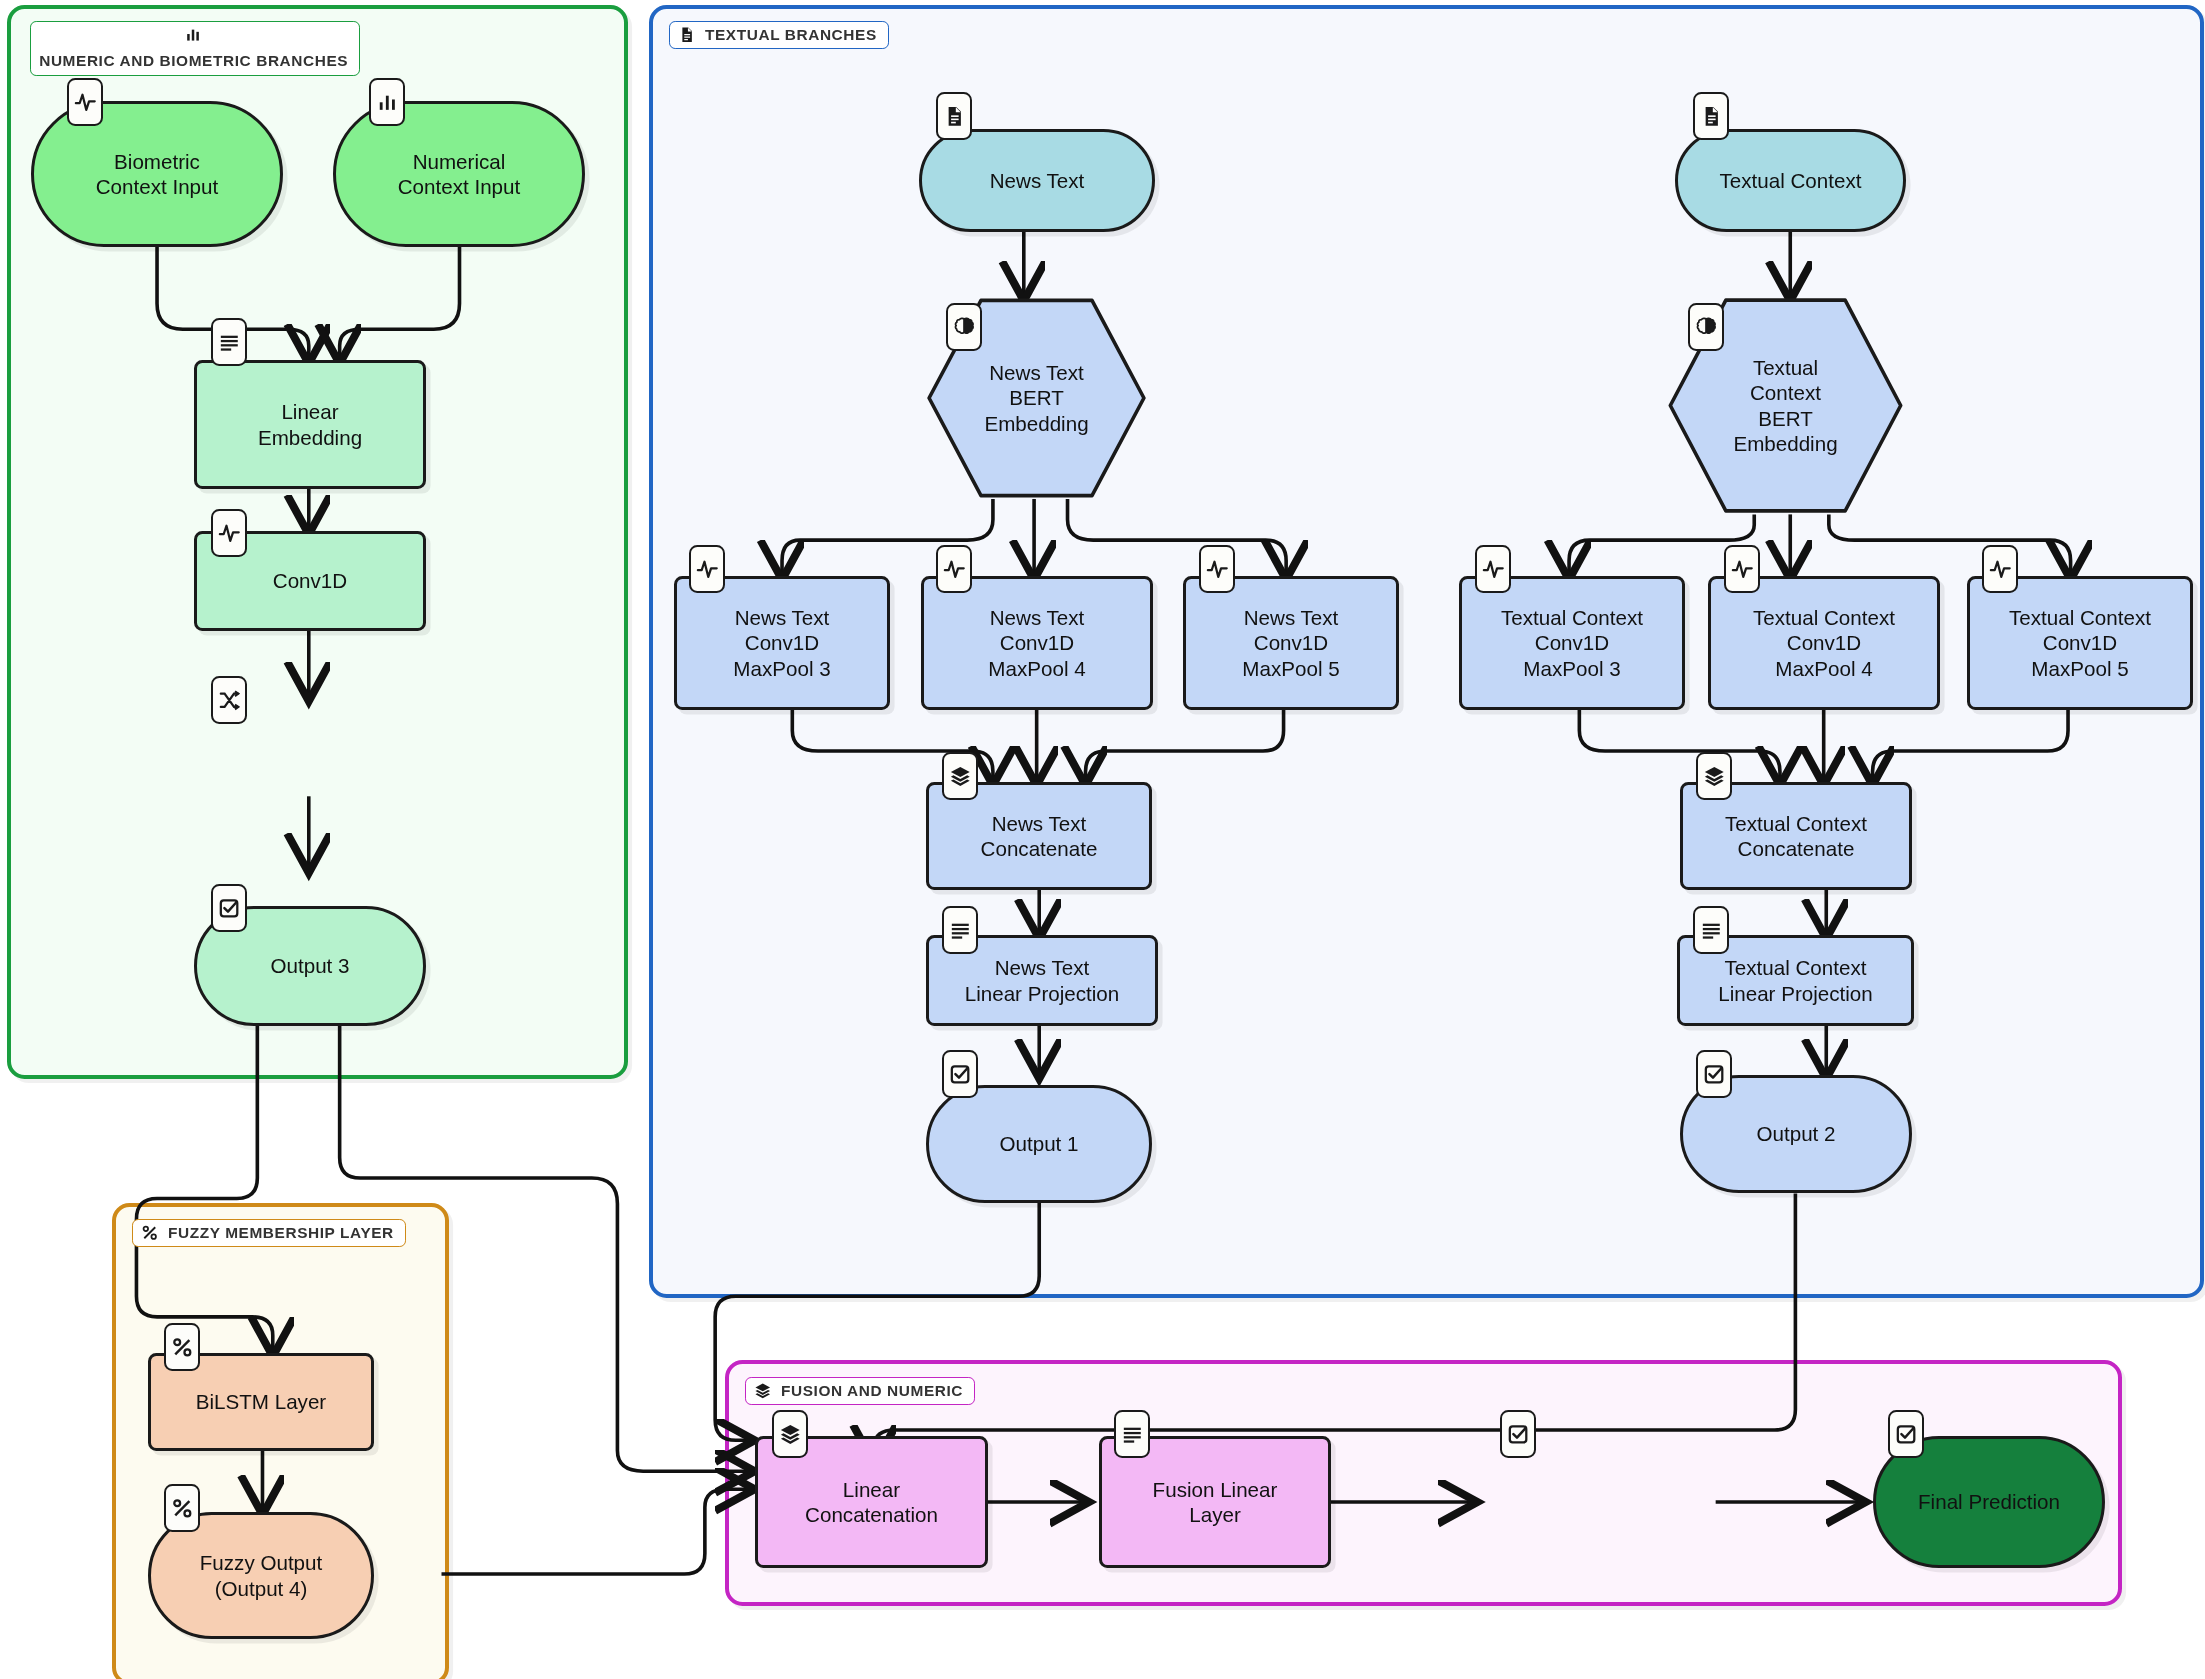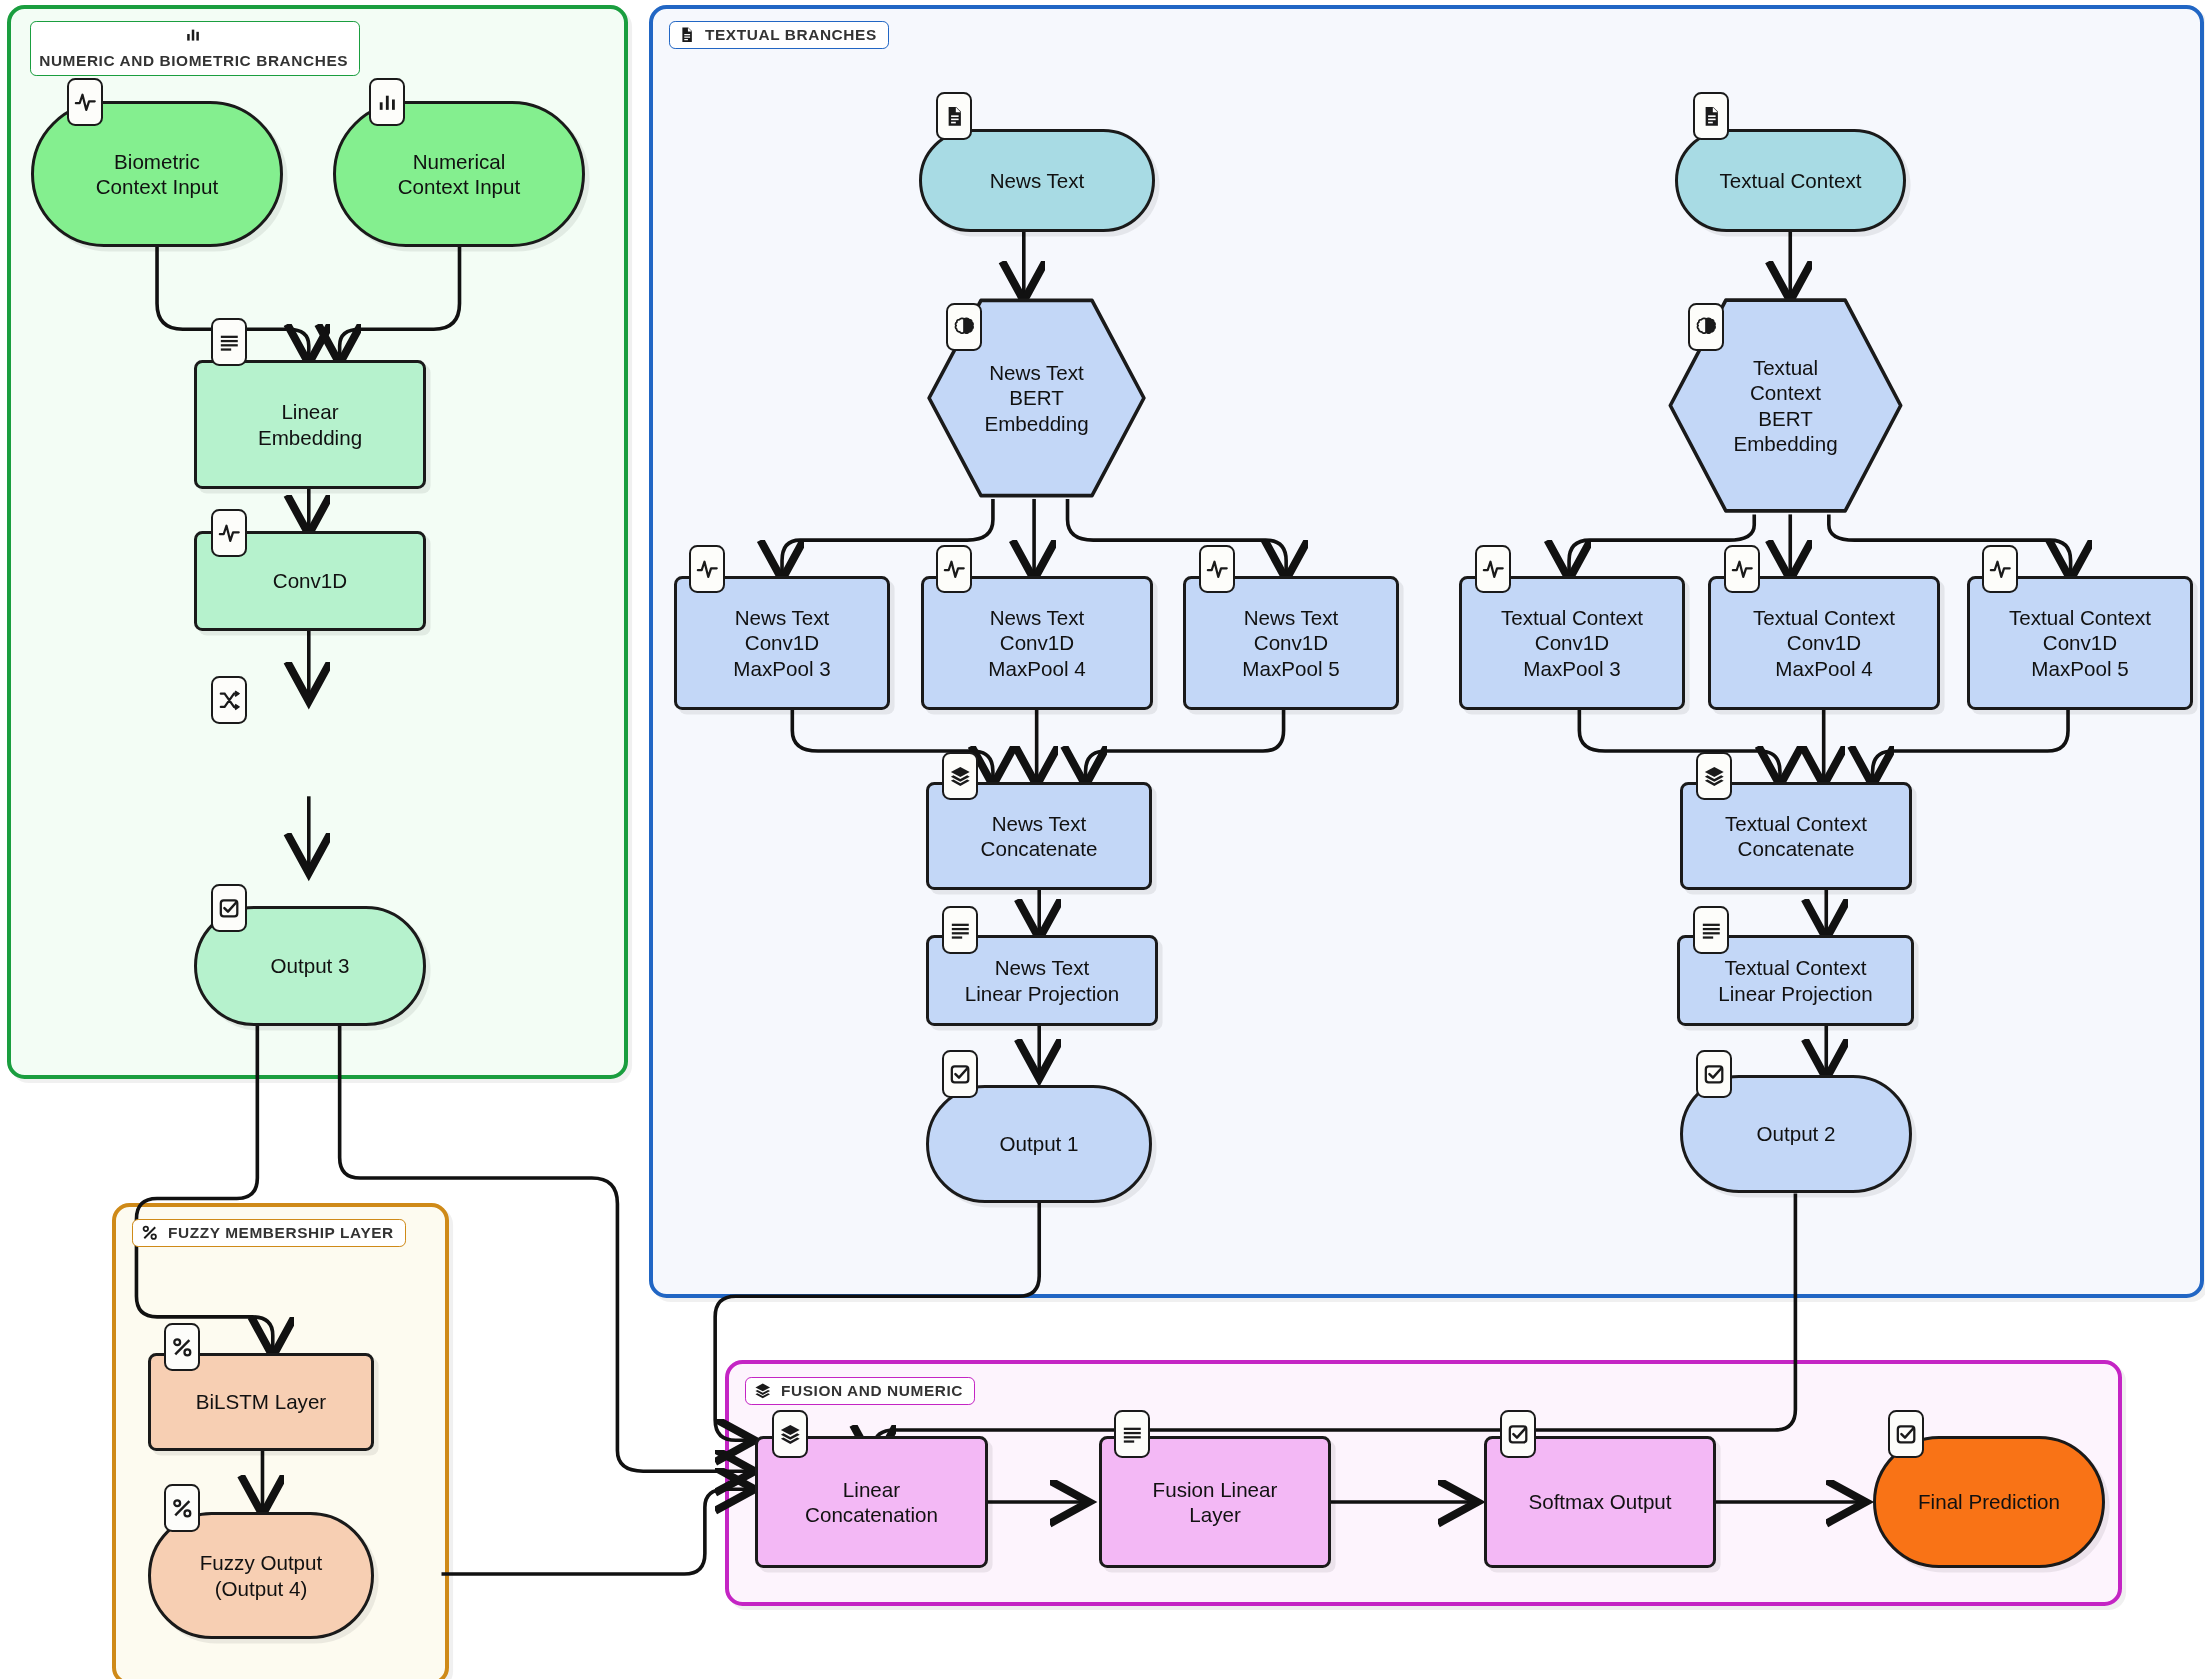--- a/index.html
+++ b/index.html
@@ -437,31 +437,28 @@
   </div>
   <div class="badge" style="left:1114px;top:1410px;">
     <svg viewBox="0 0 24 24">
         <rect x="3" y="5" width="18" height="2.4" fill="#1a1a1a"></rect>
         <rect x="3" y="9.5" width="18" height="2.4" fill="#1a1a1a"></rect>
         <rect x="3" y="14" width="18" height="2.4" fill="#1a1a1a"></rect>
         <rect x="3" y="18.5" width="11" height="2.4" fill="#1a1a1a"></rect>
       </svg>
   </div>
 
-  <div class="node rect" style="left:1484px;top:1436px;width:232px;height:132px;background:#f3b8f5;">
-    <span class="lbl">Softmax Output</span>
-  </div>
   <div class="badge" style="left:1500px;top:1410px;">
     <svg viewBox="0 0 24 24">
         <rect x="3" y="3.6" width="17.5" height="17" rx="3" fill="none" stroke="#1a1a1a" stroke-width="2.4"></rect>
         <polyline points="6.8,11.8 10.6,15.6 19.5,5.6" fill="none" stroke="#1a1a1a" stroke-width="2.6" stroke-linecap="round" stroke-linejoin="round"></polyline>
       </svg>
   </div>
 
-  <div class="node stadium" style="left:1873px;top:1436px;width:232px;height:132px;background:#f97316;">
+  <div class="node stadium" style="left:1873px;top:1436px;width:232px;height:132px;background:#15803d;">
     <span class="lbl">Final Prediction</span>
   </div>
   <div class="badge" style="left:1888px;top:1410px;">
     <svg viewBox="0 0 24 24">
         <rect x="3" y="3.6" width="17.5" height="17" rx="3" fill="none" stroke="#1a1a1a" stroke-width="2.4"></rect>
         <polyline points="6.8,11.8 10.6,15.6 19.5,5.6" fill="none" stroke="#1a1a1a" stroke-width="2.6" stroke-linecap="round" stroke-linejoin="round"></polyline>
       </svg>
   </div>
 
 </div>

